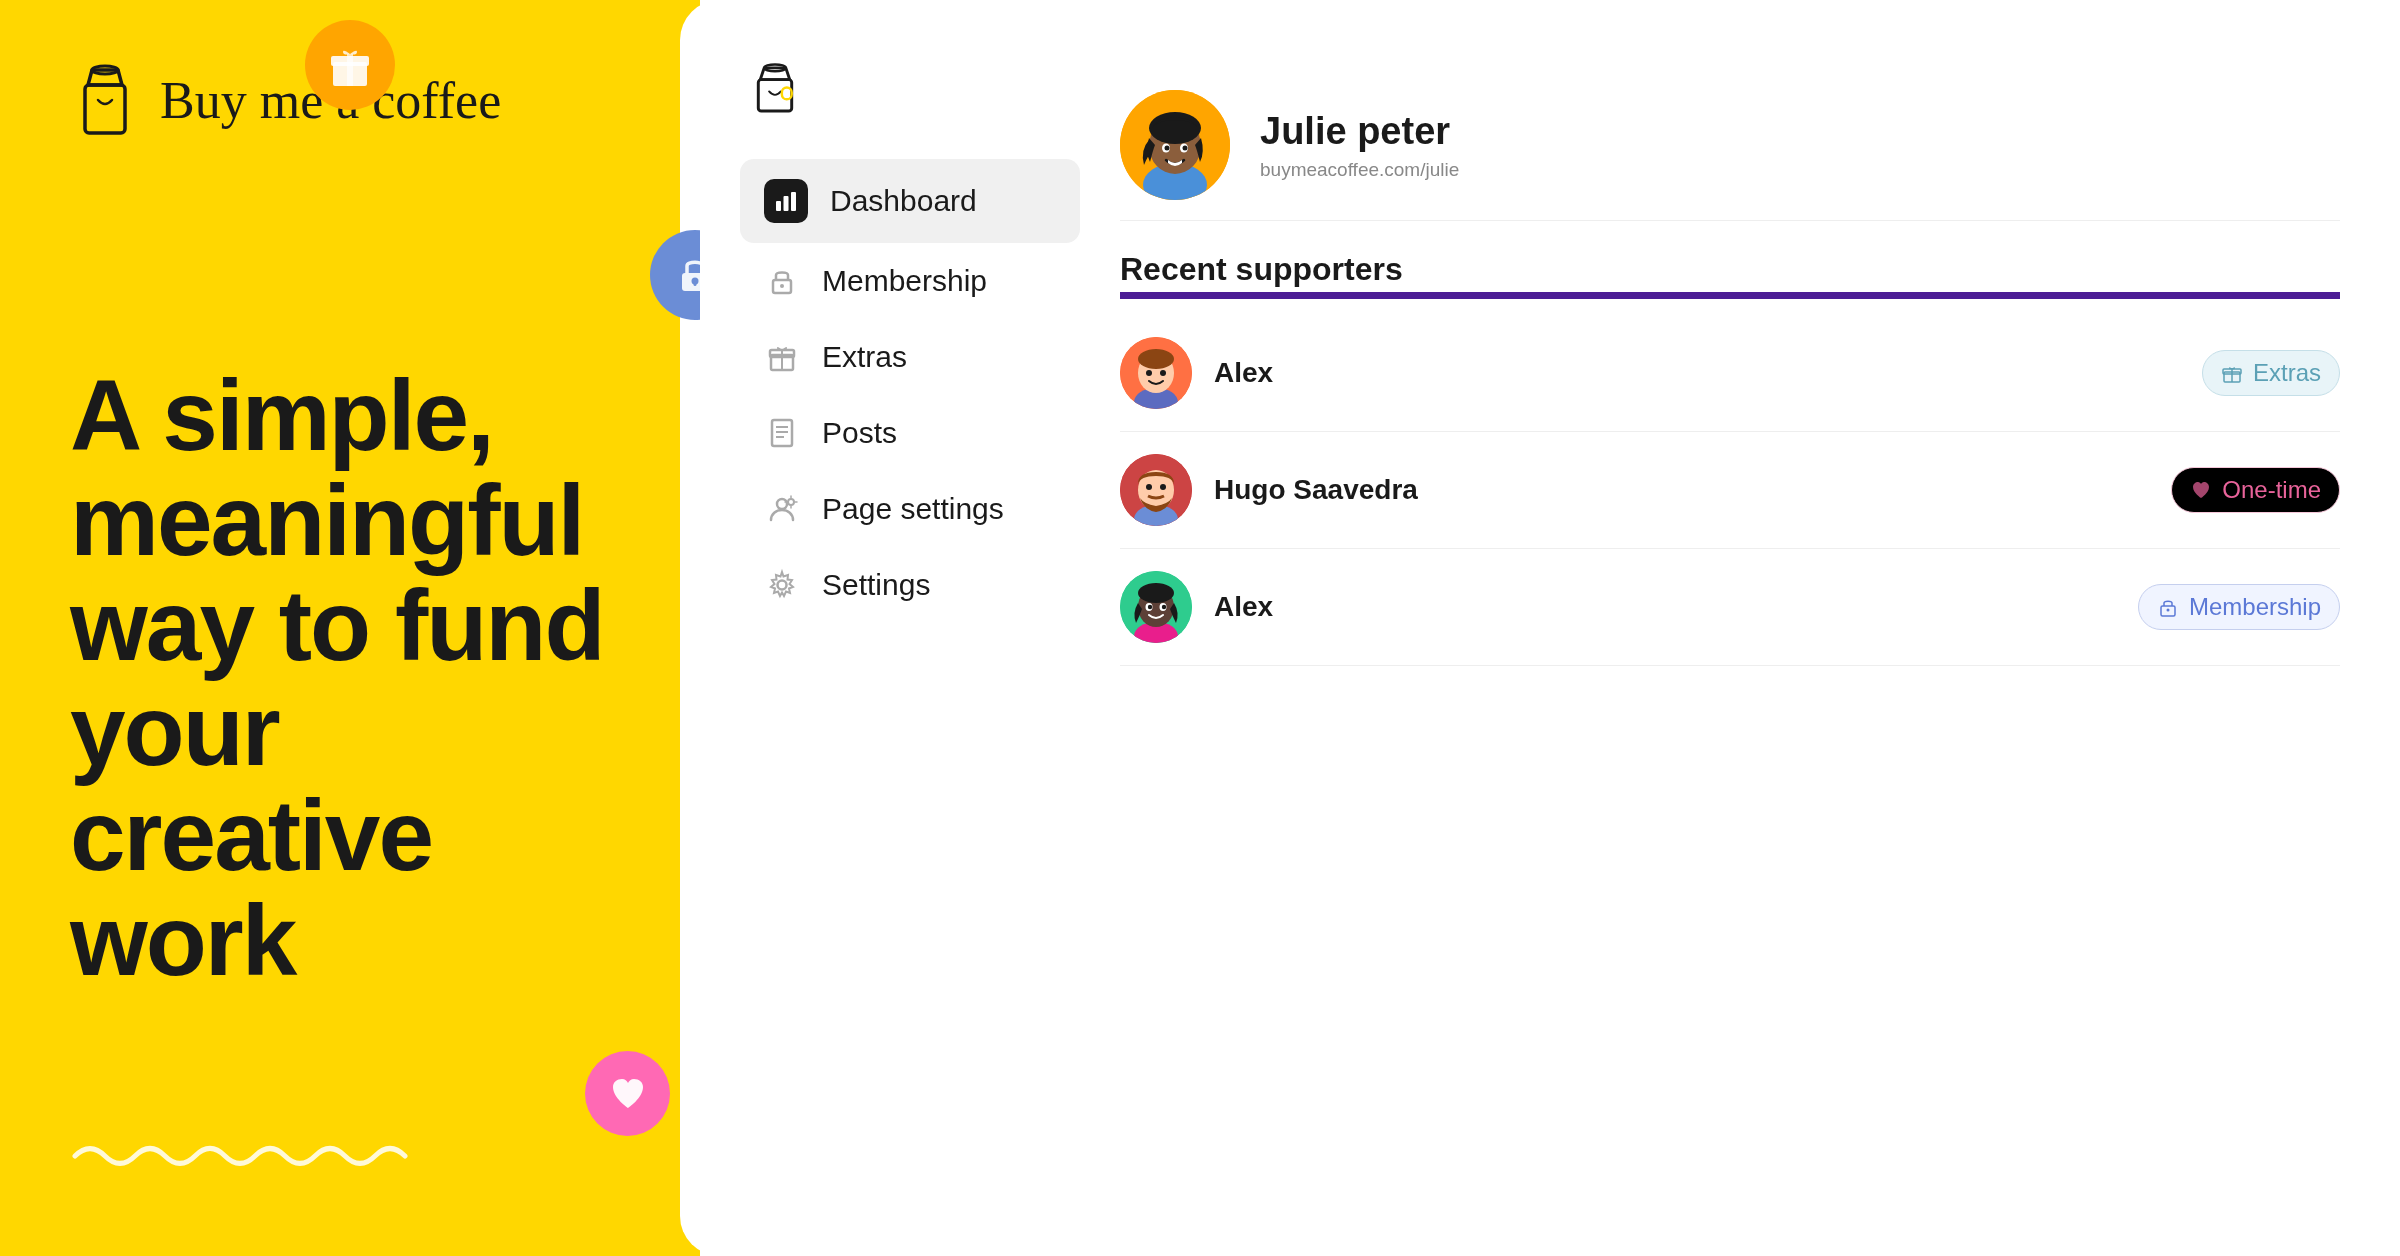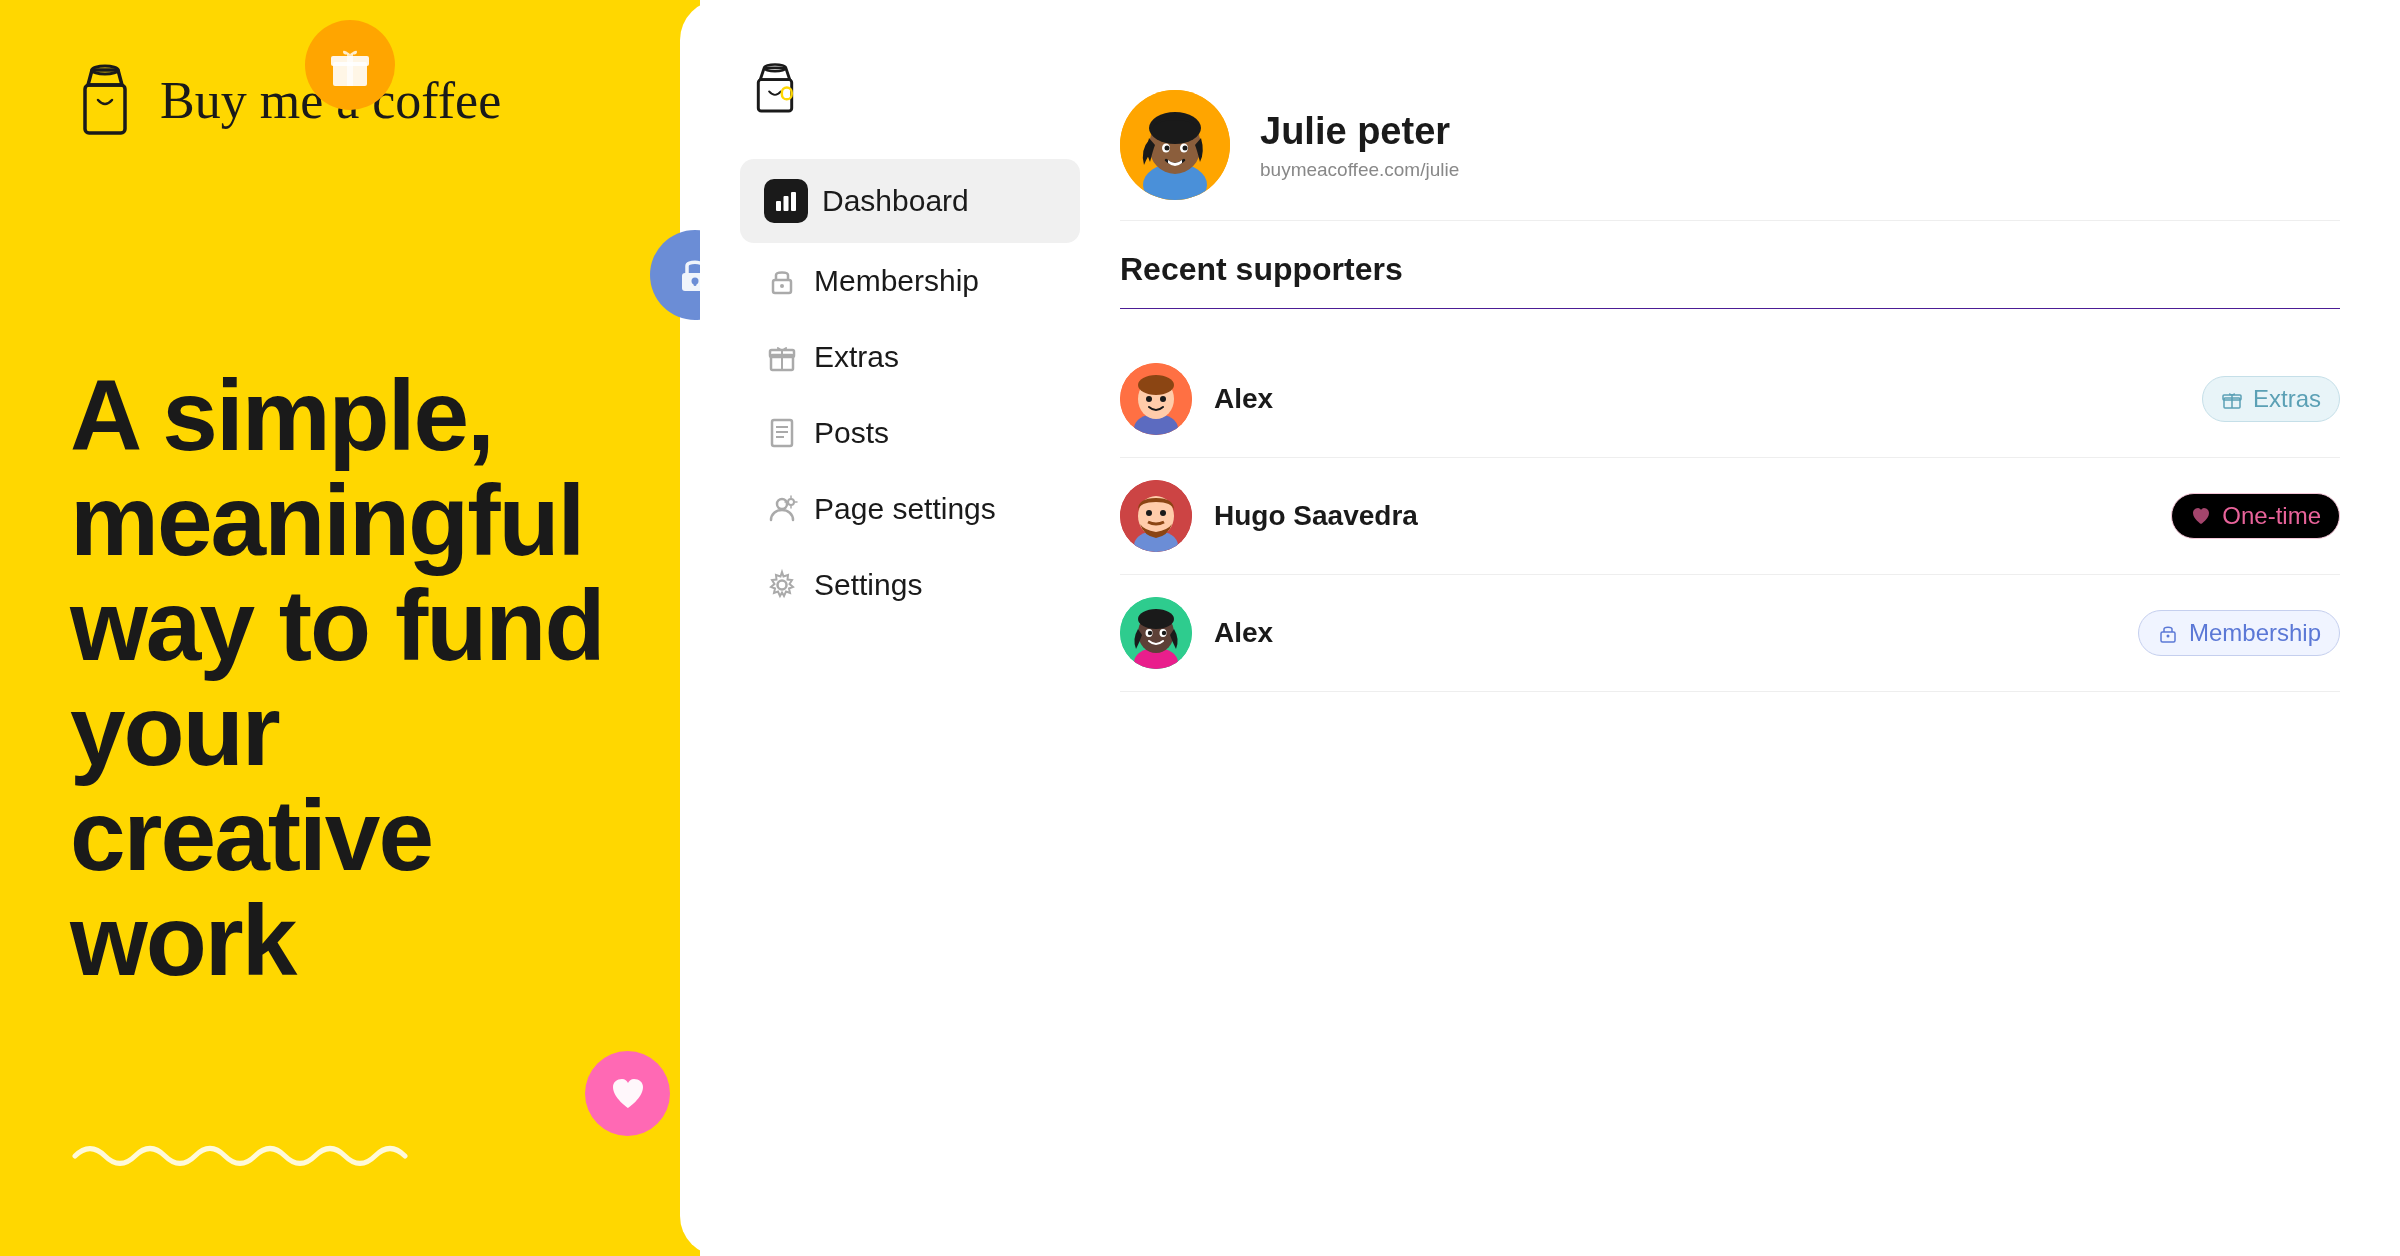--- a/index.html
+++ b/index.html
@@ -130,21 +130,21 @@
     }
 
     .sidebar-logo svg {
       width: 50px;
       height: 55px;
     }
 
     .nav-item {
       display: flex;
       align-items: center;
-      gap: 14px;
+      gap: 22px;
       padding: 20px 24px;
       border-radius: 14px;
       cursor: pointer;
       transition: background 0.15s;
     }
 
     .nav-item.active {
       background: #f0f0f0;
     }
 
@@ -217,23 +217,23 @@
 
     
     .supporters-section {
       flex: 1;
     }
 
     .supporters-title {
       font-size: 32px;
       font-weight: 700;
       color: #1a1a1a;
-      margin-bottom: 32px;
-      padding-bottom: 20px;
-      border-bottom: 1px solid #4c1d95;
+      margin-bottom: 16px;
+      padding-bottom: 4px;
+      border-bottom: 7px solid #4c1d95;
     }
 
     .supporter-row {
       display: flex;
       align-items: center;
       justify-content: space-between;
       padding: 22px 0;
       border-bottom: 1px solid #eeeeee;
       gap: 9px;
     }

